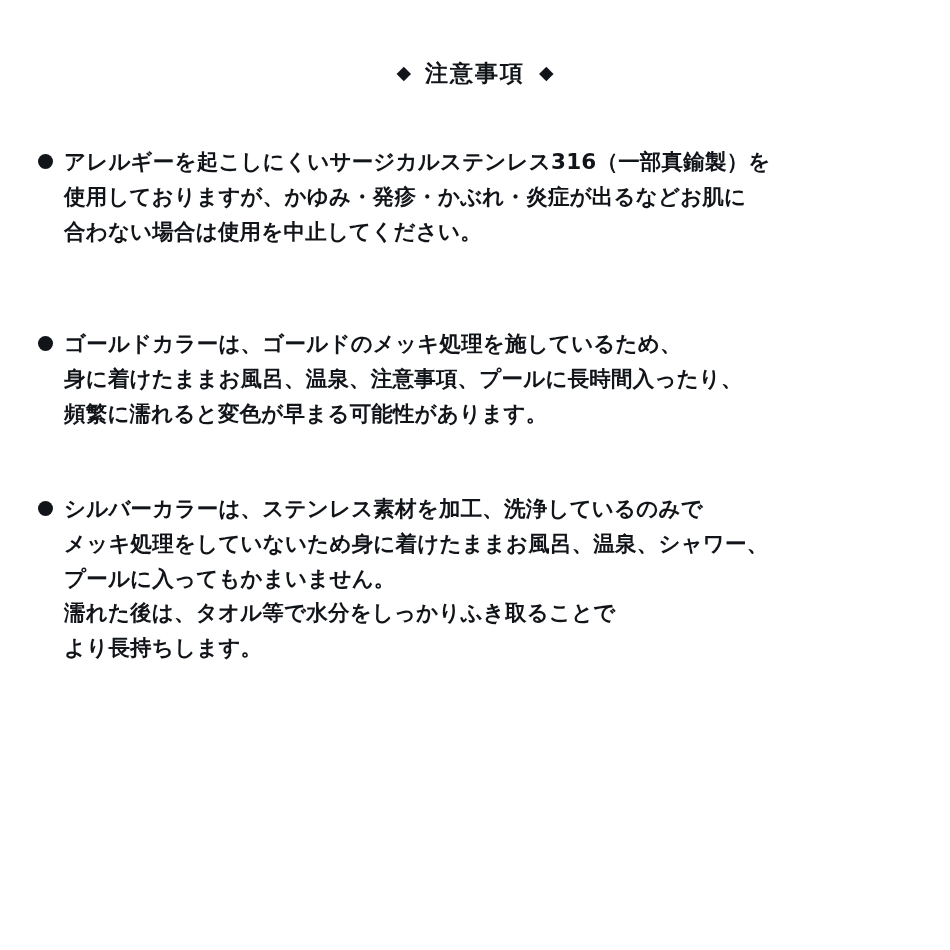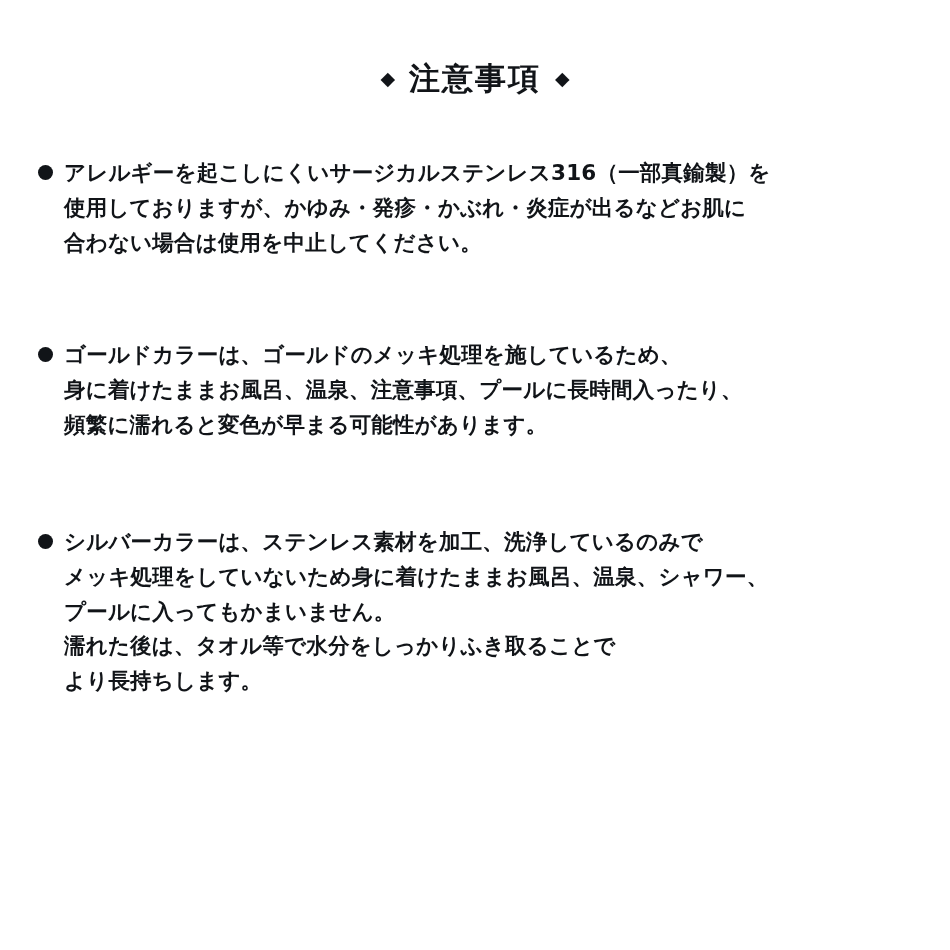--- a/index.html
+++ b/index.html
@@ -30,38 +30,38 @@
     margin-top: 58px;
     margin-bottom: 0;
   }
   .heading .diamond {
     font-size: 19px;
     line-height: 1;
     color: #111418;
     transform: translateY(-1px);
   }
   .heading .heading-text {
-    font-size: 31px;
+    font-size: 23px;
     font-weight: 700;
     letter-spacing: 2px;
     color: #111418;
   }
   .notes {
     margin: 0;
     padding: 0;
     list-style: none;
   }
   .note {
     display: flex;
     align-items: flex-start;
     padding: 0 30px 0 38px;
   }
   .note-1 { margin-top: 56px; }
   .note-2 { margin-top: 78px; }
-  .note-3 { margin-top: 82px; }
+  .note-3 { margin-top: 60px; }
   .bullet {
     flex: 0 0 auto;
     width: 15px;
     height: 15px;
     border-radius: 50%;
     background: #111418;
     margin-top: 9px;
     margin-right: 11px;
   }
   .note-body {

